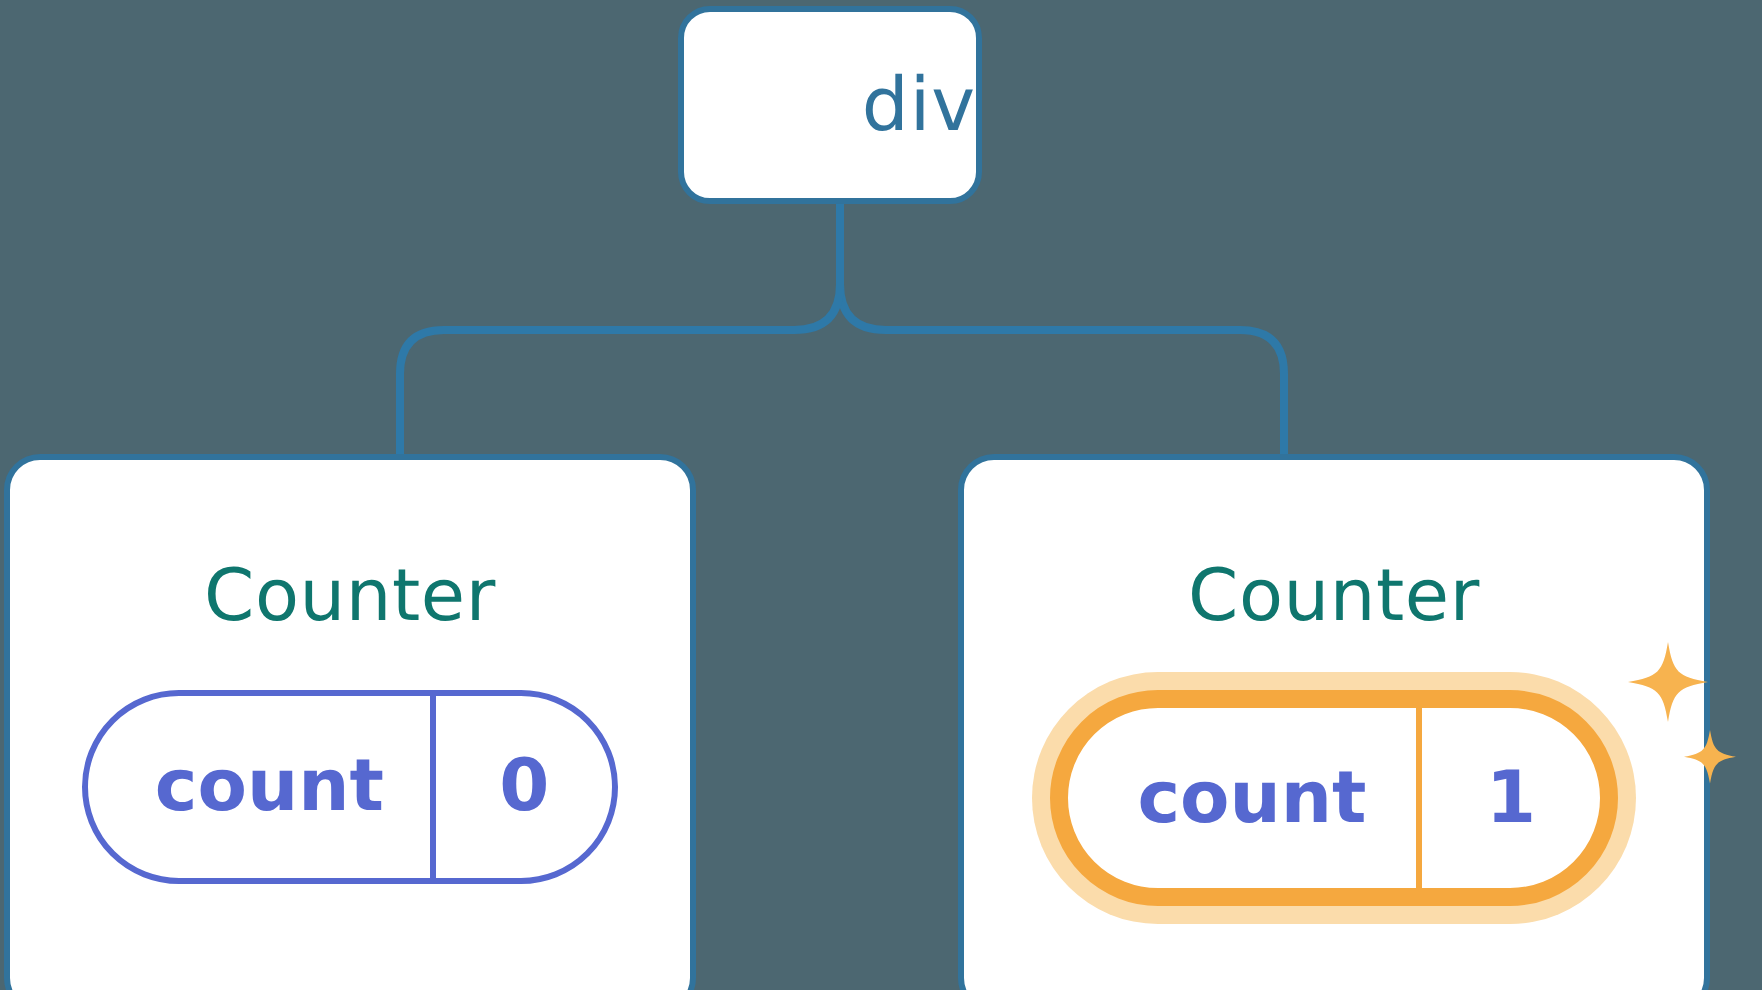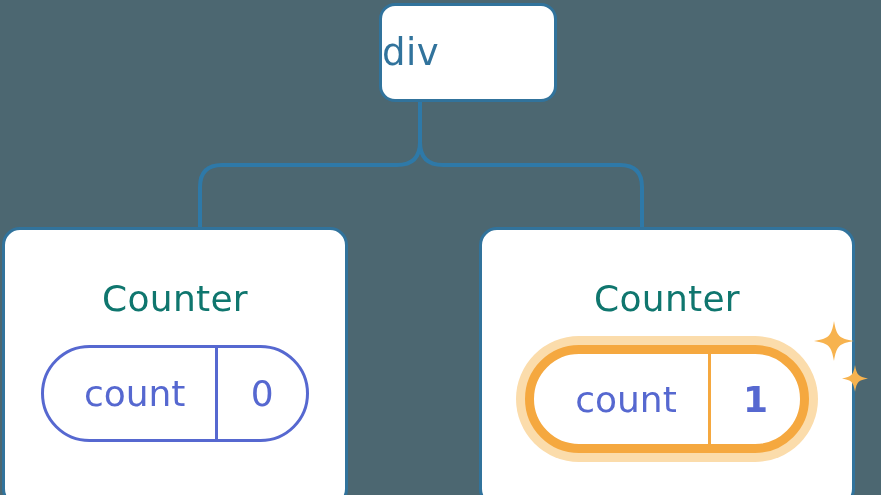--- a/index.html
+++ b/index.html
@@ -36,27 +36,26 @@
     background: #ffffff;
     border: 3px solid #31739c;
     border-radius: 14px;
     box-sizing: border-box;
   }
 
   
   #node-root {
     left: 339px;
     top: 3px;
-    width: 178px;
+    width: 152px;
     height: 99px;
     border-radius: 16px;
     display: flex;
     align-items: center;
-    justify-content: flex-start;
-    margin-left: 40px;
+    justify-content: flex-end;
   }
   #node-root .node-title {
     font-size: 37px;
     color: #31739c;
     letter-spacing: 0.5px;
   }
 
   
   .node-child {
     top: 227px;
@@ -95,20 +94,21 @@
     box-sizing: border-box;
     overflow: hidden;
   }
   .pill .pill-key,
   .pill .pill-val {
     display: flex;
     align-items: center;
     justify-content: center;
     font-size: 36px;
     color: #5668d0;
+    font-weight: bold;
   }
   .pill .pill-key {
     width: 174px;
     padding-left: 10px;
     box-sizing: border-box;
   }
   .pill .pill-val {
     width: 92px;
     border-left: 3px solid #5668d0;
     box-sizing: border-box;

